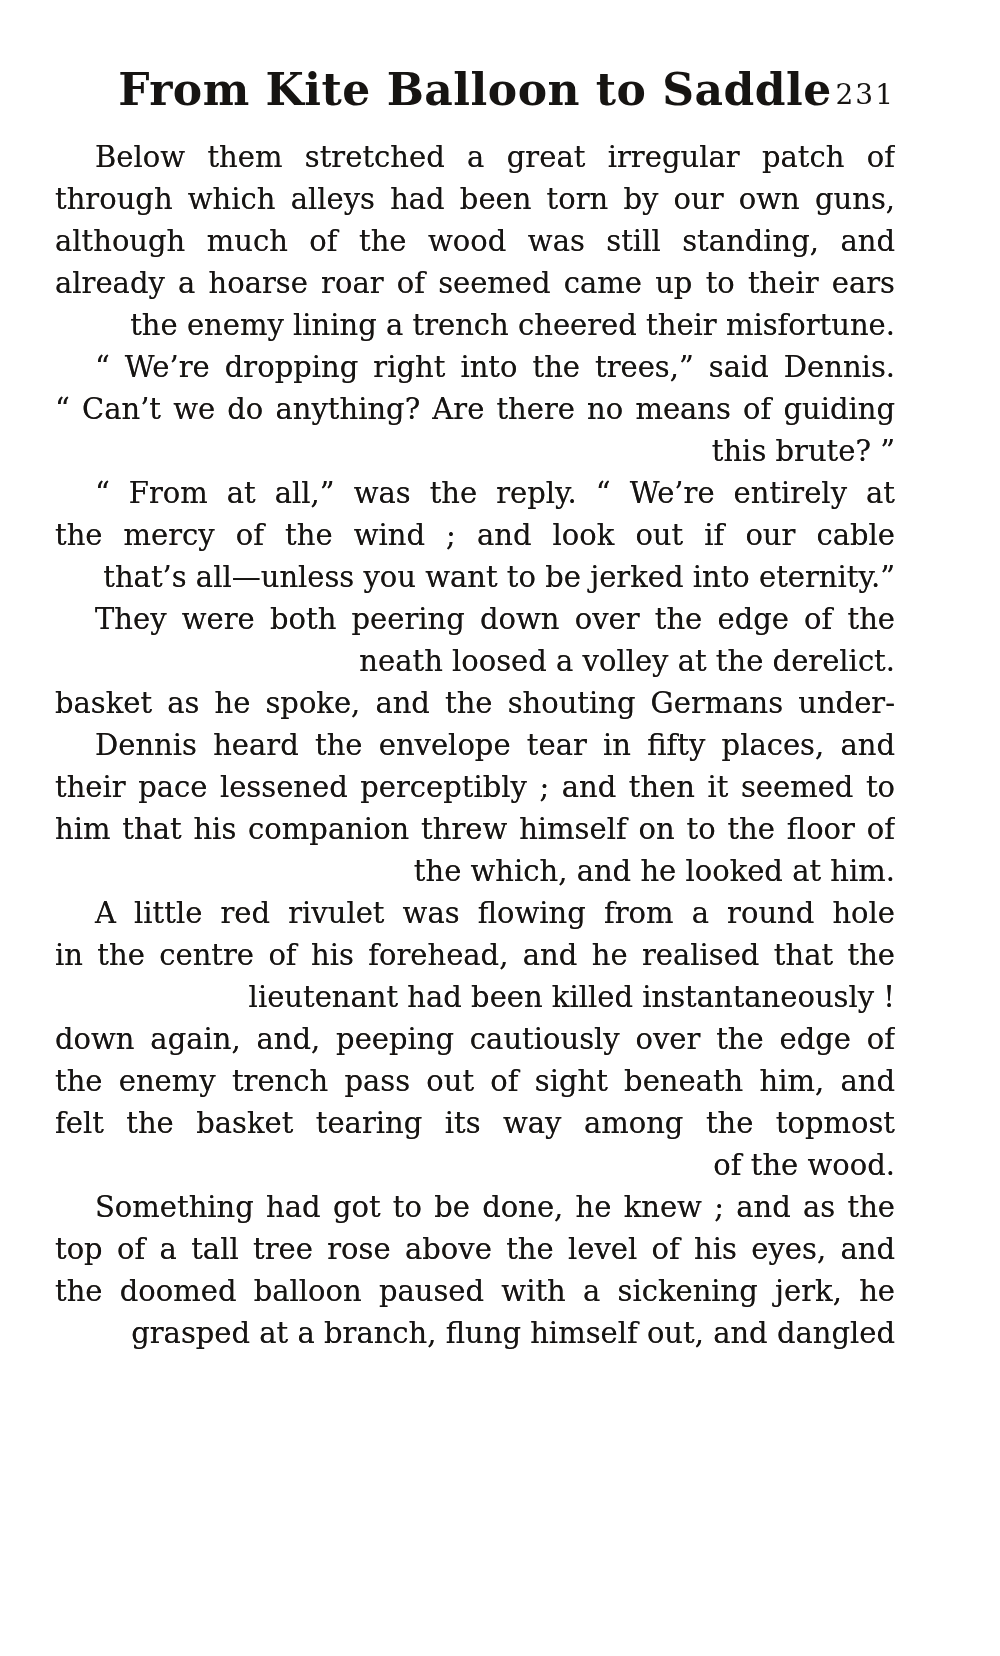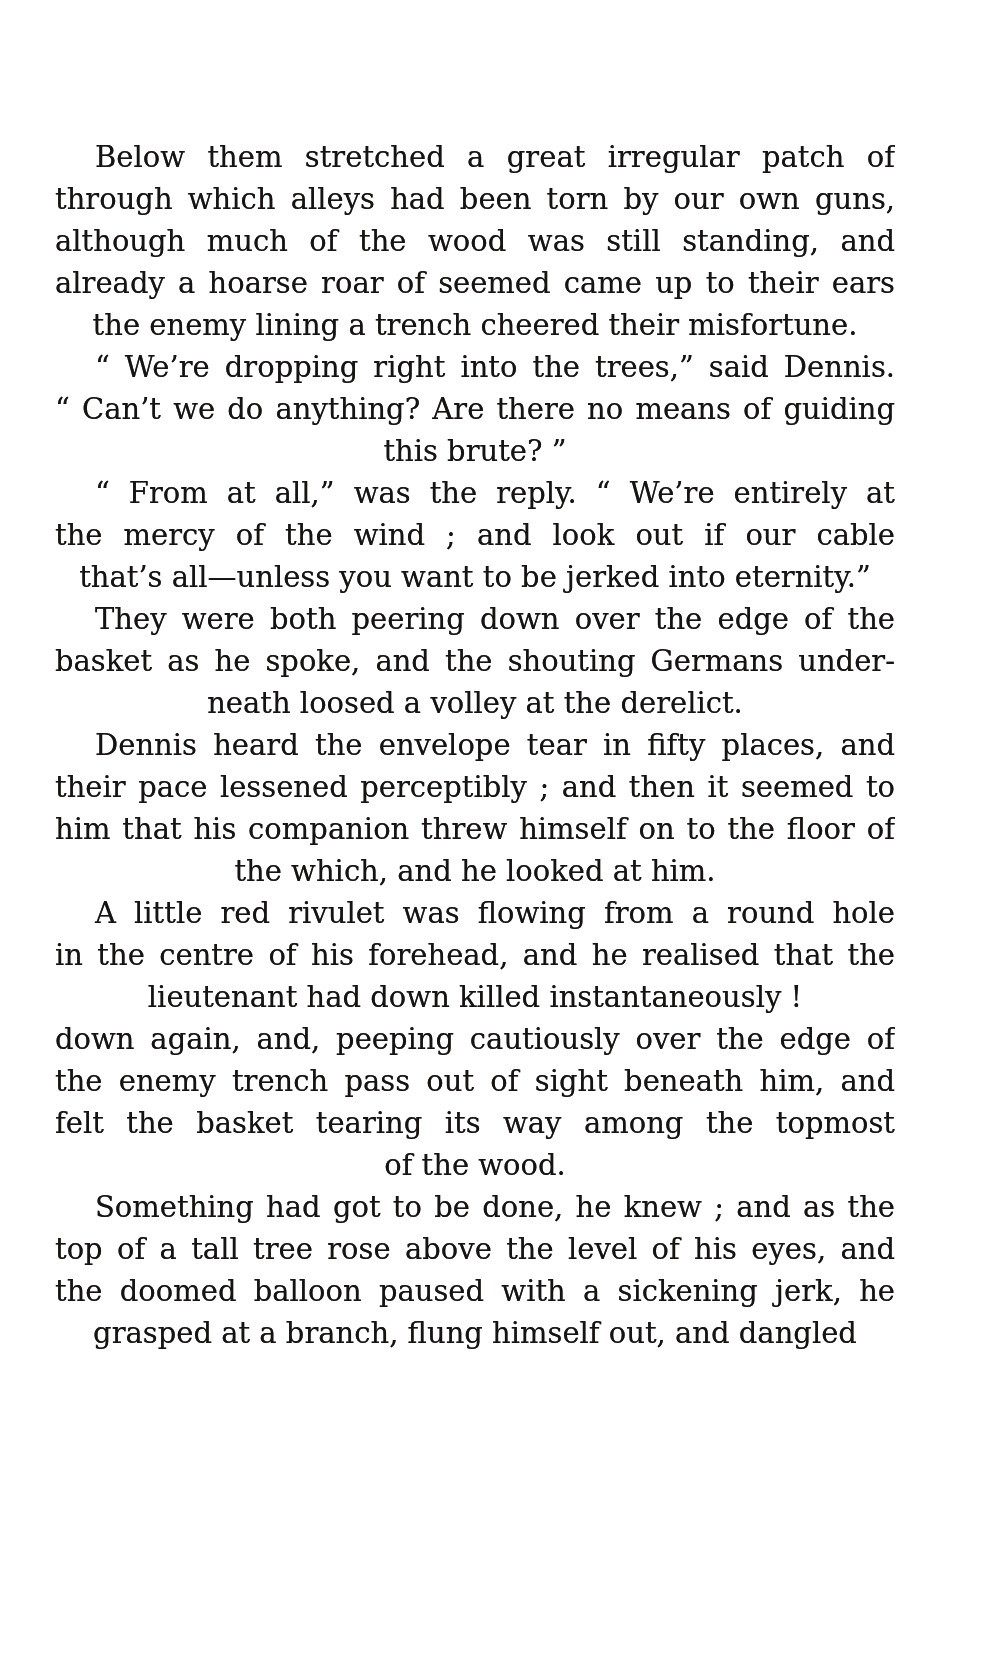--- a/index.html
+++ b/index.html
@@ -48,61 +48,65 @@
     text-align: justify;
     text-shadow: 0 0 0.5px rgba(20,16,12,0.65);
   }
   
   .line::after {
     content: "";
     display: inline-block;
     width: 100%;
     height: 0;
   }
-  .line.last { text-align: center; }
+  .line.last { text-align: right; }
   .line.last::after { content: none; }
   .line.first { text-indent: 40px; }
 </style>
 </head>
 <body>
 
 <div class="page">
+  <div class="header">
+    <span class="title">From Kite Balloon to Saddle</span>
+    <span class="pagenum">231</span>
+  </div>
   <div class="text-block">
       <div class="para">
         <div class="line first">Below them stretched a great irregular patch of trees,</div>
         <div class="line">through which alleys had been torn by our own guns,</div>
         <div class="line">although much of the wood was still standing, and</div>
         <div class="line">already a hoarse roar of seemed came up to their ears as</div>
         <div class="line last">the enemy lining a trench cheered their misfortune.</div>
       </div>
       <div class="para">
         <div class="line first">“ We’re dropping right into the trees,” said Dennis.</div>
         <div class="line">“ Can’t we do anything?  Are there no means of guiding</div>
         <div class="line last">this brute? ”</div>
       </div>
       <div class="para">
         <div class="line first">“ From at all,” was the reply.  “ We’re entirely at</div>
         <div class="line">the mercy of the wind ; and look out if our cable catches,</div>
         <div class="line last">that’s all—unless you want to be jerked into eternity.”</div>
       </div>
       <div class="para">
         <div class="line first">They were both peering down over the edge of the</div>
+        <div class="line last">neath loosed a volley at the derelict.</div>
         <div class="line">basket as he spoke, and the shouting Germans under-</div>
-        <div class="line last">neath loosed a volley at the derelict.</div>
       </div>
       <div class="para">
         <div class="line first">Dennis heard the envelope tear in fifty places, and</div>
         <div class="line">their pace lessened perceptibly ; and then it seemed to</div>
         <div class="line">him that his companion threw himself on to the floor of</div>
         <div class="line last">the which, and he looked at him.</div>
       </div>
       <div class="para">
         <div class="line first">A little red rivulet was flowing from a round hole</div>
         <div class="line">in the centre of his forehead, and he realised that the</div>
-        <div class="line last">lieutenant had down killed instantaneously !</div>
+        <div class="line last">lieutenant had been killed instantaneously !</div>
       </div>
       <div class="para">
         <div class="line">down again, and, peeping cautiously over the edge of</div>
         <div class="line">the enemy trench pass out of sight beneath him, and</div>
         <div class="line">felt the basket tearing its way among the topmost branches</div>
         <div class="line last">of the wood.</div>
       </div>
       <div class="para">
         <div class="line first">Something had got to be done, he knew ; and as the</div>
         <div class="line">top of a tall tree rose above the level of his eyes, and</div>

